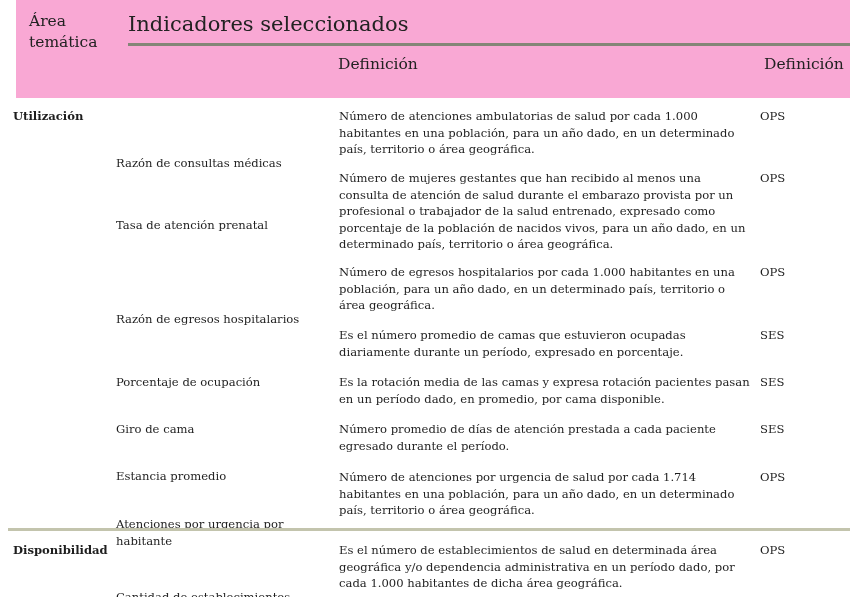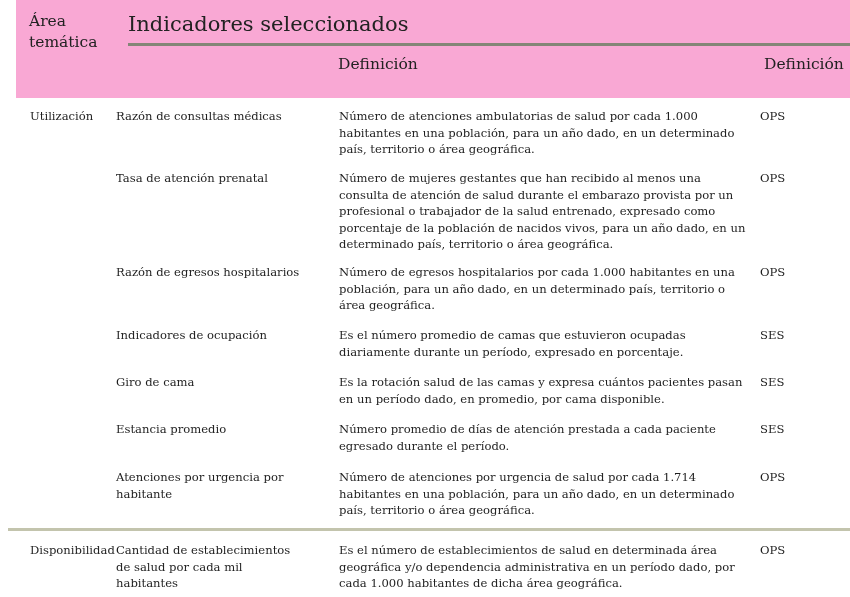--- a/index.html
+++ b/index.html
@@ -66,27 +66,29 @@
     .row {
       position: absolute;
       left: 0;
       width: 850px;
       font-size: 11.6px;
       line-height: 16.5px;
       color: #1e1e1e;
     }
     .c-area {
       position: absolute;
-      left: 30px;
+      left: 13px;
       width: 95px;
+      font-weight: bold;
     }
     .c-denom {
       position: absolute;
       left: 116px;
       width: 190px;
+      margin-top: 47px;
     }
     .c-def {
       position: absolute;
       left: 323px;
       width: 412px;
       margin-left: 16px;
     }
     .c-inst {
       position: absolute;
       left: 760px;
@@ -128,28 +130,28 @@
     <div class="c-inst">OPS</div>
   </div>
 
   <div class="row" style="top:264px;">
     <div class="c-denom">Razón de egresos hospitalarios</div>
     <div class="c-def">Número de egresos hospitalarios por cada 1.000 habitantes en una población, para un año dado, en un determinado país, territorio o área geográfica.</div>
     <div class="c-inst">OPS</div>
   </div>
 
   <div class="row" style="top:327px;">
-    <div class="c-denom">Indicadores de ocupación</div>
+    <div class="c-denom">Porcentaje de ocupación</div>
     <div class="c-def">Es el número promedio de camas que estuvieron ocupadas diariamente durante un período, expresado en porcentaje.</div>
     <div class="c-inst">SES</div>
   </div>
 
   <div class="row" style="top:374px;">
     <div class="c-denom">Giro de cama</div>
-    <div class="c-def">Es la rotación salud de las camas y expresa cuántos pacientes pasan en un período dado, en promedio, por cama disponible.</div>
+    <div class="c-def">Es la rotación media de las camas y expresa rotación pacientes pasan en un período dado, en promedio, por cama disponible.</div>
     <div class="c-inst">SES</div>
   </div>
 
   <div class="row" style="top:421px;">
     <div class="c-denom">Estancia promedio</div>
     <div class="c-def">Número promedio de días de atención prestada a cada paciente egresado durante el período.</div>
     <div class="c-inst">SES</div>
   </div>
 
   <div class="row" style="top:469px;">

